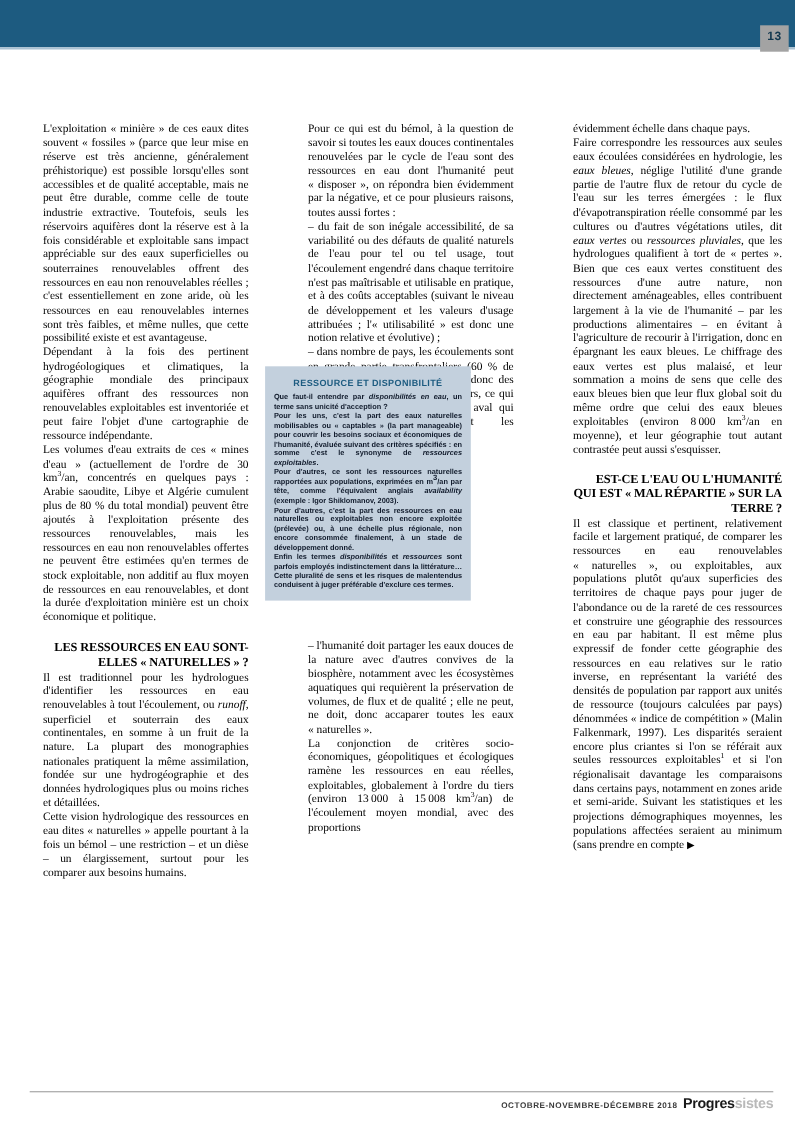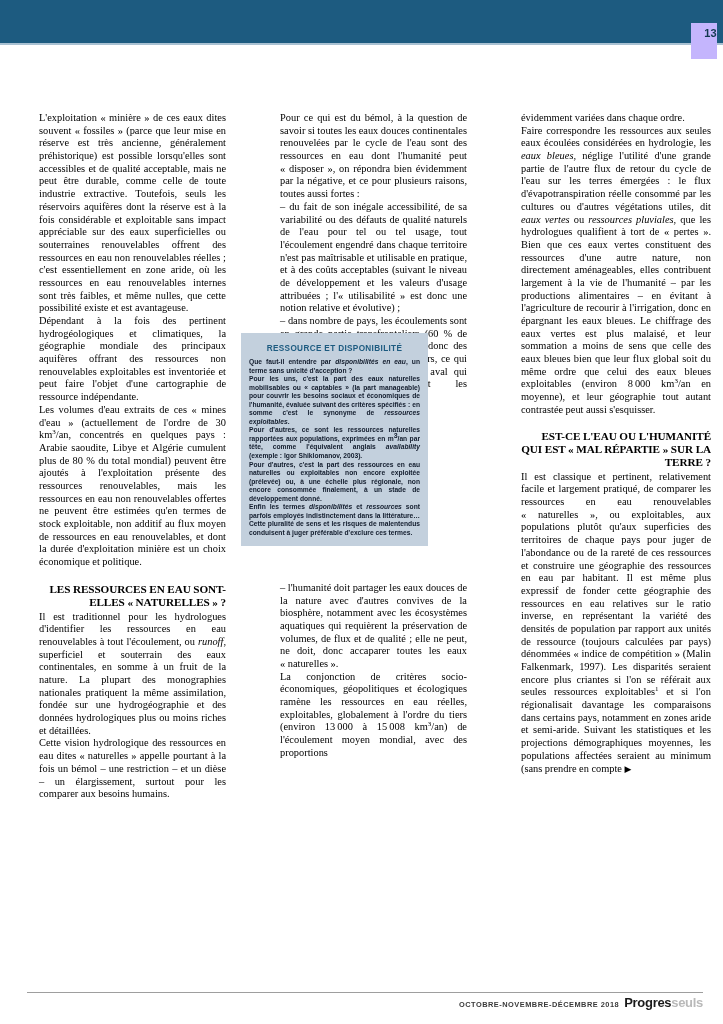--- a/index.html
+++ b/index.html
@@ -35,28 +35,28 @@
     left: 0; top: 43px;
     width: 723px;
     height: 2px;
     background: #a9c1d2;
   }
   .folio {
     position: absolute;
     right: 6px;
     top: 23px;
     width: 26px;
-    height: 36px;
-    background: #c4b5fd;
+    height: 24px;
+    background: #a3a3a3;
     color: #12384f;
     font-family: "Liberation Sans", sans-serif;
     font-weight: bold;
     font-size: 11px;
     line-height: 20px;
-    text-align: right;
+    text-align: center;
     letter-spacing: 0.3px;
   }
 
   
   .cols {
     position: absolute;
     left: 27px;
     top: 112px;
     width: 670px;
     height: 865px;
@@ -200,21 +200,21 @@
     <div class="col col2">
       <p>Pour ce qui est du bémol, à la question de savoir si toutes les eaux douces continentales renouvelées par le cycle de l'eau sont des ressources en eau dont l'humanité peut «&nbsp;disposer&nbsp;», on répondra bien évidemment par la négative, et ce pour plusieurs raisons, toutes aussi fortes&nbsp;:</p>
       <p>– du fait de son inégale accessibilité, de sa variabilité ou des défauts de qualité naturels de l'eau pour tel ou tel usage, tout l'écoulement engendré dans chaque territoire n'est pas maîtrisable et utilisable en pratique, et à des coûts acceptables (suivant le niveau de développement et les valeurs d'usage attribuées&nbsp;; l'«&nbsp;utilisabilité&nbsp;» est donc une notion relative et évolutive)&nbsp;;</p>
       <p>– dans nombre de pays, les écoulements sont en grande partie transfrontaliers (60&nbsp;% de l'écoulement mondial), et offrent donc des ressources à partager entre plusieurs, ce qui induit des contraintes amont ou aval qui peuvent limiter fortement les «&nbsp;disponibilités&nbsp;».</p>
       <div style="height:178px"></div>
       <p>– l'humanité doit partager les eaux douces de la nature avec d'autres convives de la biosphère, notamment avec les écosystèmes aquatiques qui requièrent la préservation de volumes, de flux et de qualité&nbsp;; elle ne peut, ne doit, donc accaparer toutes les eaux «&nbsp;naturelles&nbsp;».</p>
       <p><span>La conjonction de critères socio-économiques, géopolitiques et écologiques ramène les ressources en eau réelles, exploitables, globalement à l'ordre du tiers (environ 13 000 à 15 008 km</span><sup>3</sup><span>/an) de l'écoulement moyen mondial, avec des proportions</span></p>
     </div>
 
     <div class="col col3">
-      <p>évidemment variées dans chaque ordre.</p>
+      <p>évidemment échelle dans chaque pays.</p>
       <p><span>Faire correspondre les ressources aux seules eaux écoulées considérées en hydrologie, les </span><em>eaux bleues</em><span>, néglige l'utilité d'une grande partie de l'autre flux de retour du cycle de l'eau sur les terres émergées&nbsp;: le flux d'évapotranspiration réelle consommé par les cultures ou d'autres végétations utiles, dit </span><em>eaux vertes</em><span> ou </span><em>ressources pluviales</em><span>, que les hydrologues qualifient à tort de «&nbsp;pertes&nbsp;». Bien que ces eaux vertes constituent des ressources d'une autre nature, non directement aménageables, elles contribuent largement à la vie de l'humanité – par les productions alimentaires – en évitant à l'agriculture de recourir à l'irrigation, donc en épargnant les eaux bleues. Le chiffrage des eaux vertes est plus malaisé, et leur sommation a moins de sens que celle des eaux bleues bien que leur flux global soit du même ordre que celui des eaux bleues exploitables (environ 8 000 km</span><sup>3</sup><span>/an en moyenne), et leur géographie tout autant contrastée peut aussi s'esquisser.</span></p>
 
       <h2 class="sec">Est-ce l'eau ou l'humanité qui est «&nbsp;mal répartie&nbsp;» sur la Terre&nbsp;?</h2>
 
       <p><span>Il est classique et pertinent, relativement facile et largement pratiqué, de comparer les ressources en eau renouvelables «&nbsp;naturelles&nbsp;», ou exploitables, aux populations plutôt qu'aux superficies des territoires de chaque pays pour juger de l'abondance ou de la rareté de ces ressources et construire une géographie des ressources en eau par habitant. Il est même plus expressif de fonder cette géographie des ressources en eau relatives sur le ratio inverse, en représentant la variété des densités de population par rapport aux unités de ressource (toujours calculées par pays) dénommées «&nbsp;indice de compétition&nbsp;» (Malin Falkenmark, 1997). Les disparités seraient encore plus criantes si l'on se référait aux seules ressources exploitables</span><sup>1</sup><span> et si l'on régionalisait davantage les comparaisons dans certains pays, notamment en zones aride et semi-aride. Suivant les statistiques et les projections démographiques moyennes, les populations affectées seraient au minimum (sans prendre en compte</span> <span class="arrow">▶</span></p>
     </div>
 
   </div>
 
   <div class="box">
@@ -223,17 +223,17 @@
     <p><span>Pour les uns, c'est la part des eaux naturelles mobilisables ou «&nbsp;captables&nbsp;» (la part manageable) pour couvrir les besoins sociaux et économiques de l'humanité, évaluée suivant des critères spécifiés&nbsp;: en somme c'est le synonyme de </span><em>ressources exploitables</em><span>.</span></p>
     <p><span>Pour d'autres, ce sont les ressources naturelles rapportées aux populations, exprimées en m</span><sup>3</sup><span>/an par tête, comme l'équivalent anglais </span><em>availability</em><span> (exemple&nbsp;: Igor Shiklomanov, 2003).</span></p>
     <p>Pour d'autres, c'est la part des ressources en eau naturelles ou exploitables non encore exploitée (prélevée) ou, à une échelle plus régionale, non encore consommée finalement, à un stade de développement donné.</p>
     <p><span>Enfin les termes </span><em>disponibilités</em><span> et </span><em>ressources</em><span> sont parfois employés indistinctement dans la littérature… Cette pluralité de sens et les risques de malentendus conduisent à juger préférable d'exclure ces termes.</span></p>
   </div>
 
   <div class="footer">
     <div class="footer-rule"></div>
     <div class="footer-inner">
       <span class="issue-date">Octobre-Novembre-Décembre 2018</span>
-      <span class="brand"><span class="b-dark">Progres</span><span class="b-light">seuls</span></span>
+      <span class="brand"><span class="b-dark">Progres</span><span class="b-light">sistes</span></span>
     </div>
   </div>
 
 </div>
 
 </body></html>

